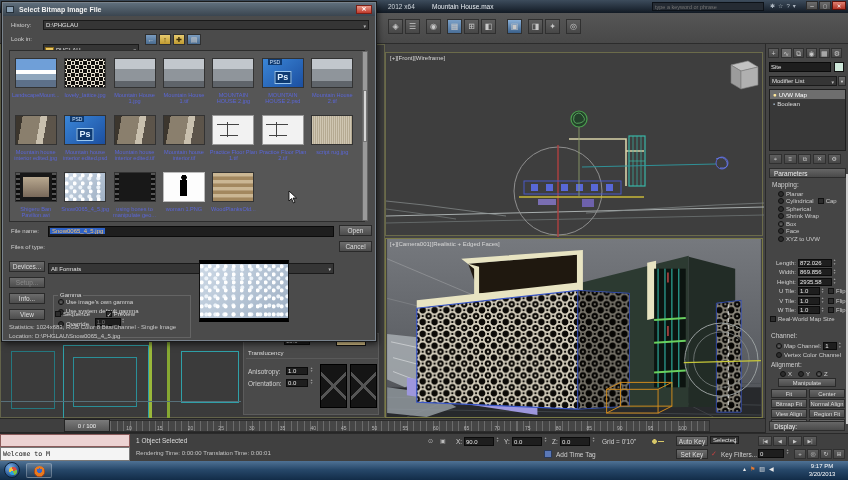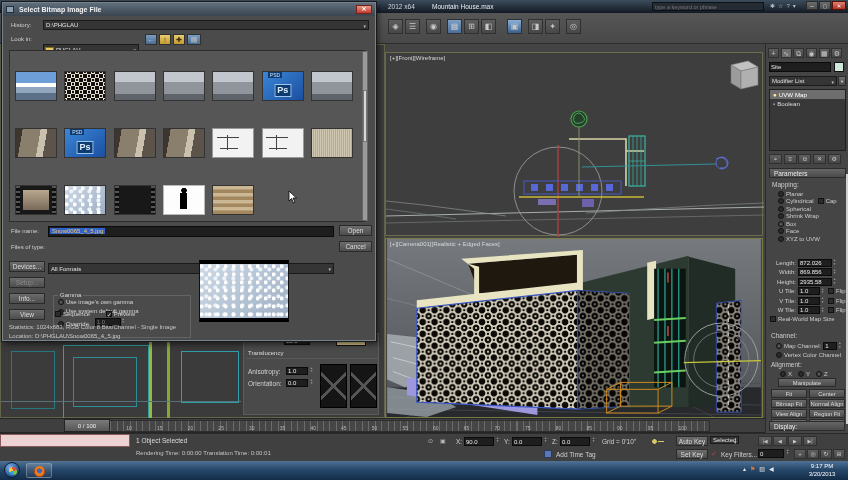--- a/index.html
+++ b/index.html
@@ -24,21 +24,21 @@
   border:1px solid #78828c;box-shadow:0 0 0 1px #1a1a1a,2px 3px 6px rgba(0,0,0,.6);z-index:40}
 #dlg-title{left:0;top:0;right:0;height:13px;background:linear-gradient(#5f6e7c,#3a454f);
   color:#f0f0f0;font-size:7px;line-height:13px;padding-left:16px;font-weight:bold}
 #dlg-close{right:3px;top:2px;width:16px;height:9px;background:linear-gradient(#e89a8a,#c0392b);
   border:1px solid #7a1f16;color:#fff;font-size:6px;line-height:7px;text-align:center}
 .combo{background:#353535;border:1px solid #1a1a1a;color:#e0e0e0;font-size:6px;line-height:8px;padding:0 2px;position:relative;white-space:nowrap;overflow:hidden}
 .combo::after{content:"▼";position:absolute;right:1px;top:1px;font-size:4.5px;color:#bbb}
 #filegrid{left:6px;top:47px;width:356px;height:172px;background:#565656;border:1px solid #2d2d2d;
   display:grid;grid-template-columns:repeat(7,1fr);grid-auto-rows:57px;padding:1px 7px 1px 1px}
 .fcell{text-align:center;padding-top:2px;overflow:hidden}
-.th{width:42px;height:30px;margin:17px auto;border:1px solid #333;position:relative}
+.th{width:42px;height:30px;margin:4px auto;border:1px solid #333;position:relative}
 .fname{font-size:5.6px;line-height:6.2px;color:#5a66d8;height:14px;overflow:hidden;margin-top:1px;word-break:break-word}
 .t-land{background:linear-gradient(#6f9fd8 0 40%,#fff 40% 55%,#8fa6bd 55% 75%,#5d7089 75%)}
 .t-lattice{background:radial-gradient(circle,transparent 0 2.2px,#efe8d8 2.2px 3.2px,transparent 3.2px) 0 0/8px 8px,
   radial-gradient(circle,transparent 0 2.2px,#cfc8b8 2.2px 3px,transparent 3px) 4px 4px/8px 8px,#141210}
 .t-house{background:linear-gradient(#c2c7cd 0 34%,#8f959b 34% 78%,#5f646a 78%)}
 .t-interior{background:linear-gradient(100deg,#3c362e 0 15%,#8a7f6d 15% 55%,#c9c0ae 55% 70%,#5c544a 70%)}
 .t-plan{background:linear-gradient(#444,#444) 20% 30%/55% 1px no-repeat,
   linear-gradient(#444,#444) 30% 70%/45% 1px no-repeat,
   linear-gradient(#444,#444) 35% 50%/1px 55% no-repeat,#f2f2f2;border-color:#999}
 .t-rug{background:repeating-linear-gradient(90deg,#cfc6b2 0 1px,#b5aa92 1px 2px),#c6bca6}
@@ -423,20 +423,24 @@
         <span class="tick">85</span>
         <span class="tick">90</span>
         <span class="tick">95</span>
         <span class="tick">100</span>
       </div>
     <div id="tslider">0 / 100</div>
   </div>
 
   <div class="abs" id="sbar">
     <div class="abs" style="left:0;top:0;width:130px;height:13px;background:#ecd2d2;border:1px solid #8a5a5a"></div>
+    <div class="abs" style="left:0;top:13px;width:130px;height:14px;background:#f4f4f4;border:1px solid #777;color:#111;
+         font-family:'DejaVu Sans Mono',monospace;font-size:6.5px;line-height:13px;padding-left:2px">
+      <span>Welcome to M</span>
+    </div>
     <span class="abs lbl" style="left:136px;top:3px;color:#ddd">1 Object Selected</span>
     <span class="abs lbl" style="left:136px;top:16px;font-size:6px;color:#c4c4c4">Rendering Time: 0:00:00     Translation Time: 0:00:01</span>
 
     <span class="abs" style="left:428px;top:3px;font-size:6px;color:#bbb">⊙</span>
     <span class="abs" style="left:440px;top:3px;font-size:6px;color:#bbb">▣</span>
     <span class="abs lbl" style="left:456px;top:4px">X:</span>
     <span class="abs fld" style="left:464px;top:3px;width:30px;height:9px;line-height:8px">90.0</span><span class="abs spn" style="left:495px;top:3px">▲<br>▼</span>
     <span class="abs lbl" style="left:504px;top:4px">Y:</span>
     <span class="abs fld" style="left:512px;top:3px;width:30px;height:9px;line-height:8px">0.0</span><span class="abs spn" style="left:543px;top:3px">▲<br>▼</span>
     <span class="abs lbl" style="left:552px;top:4px">Z:</span>

